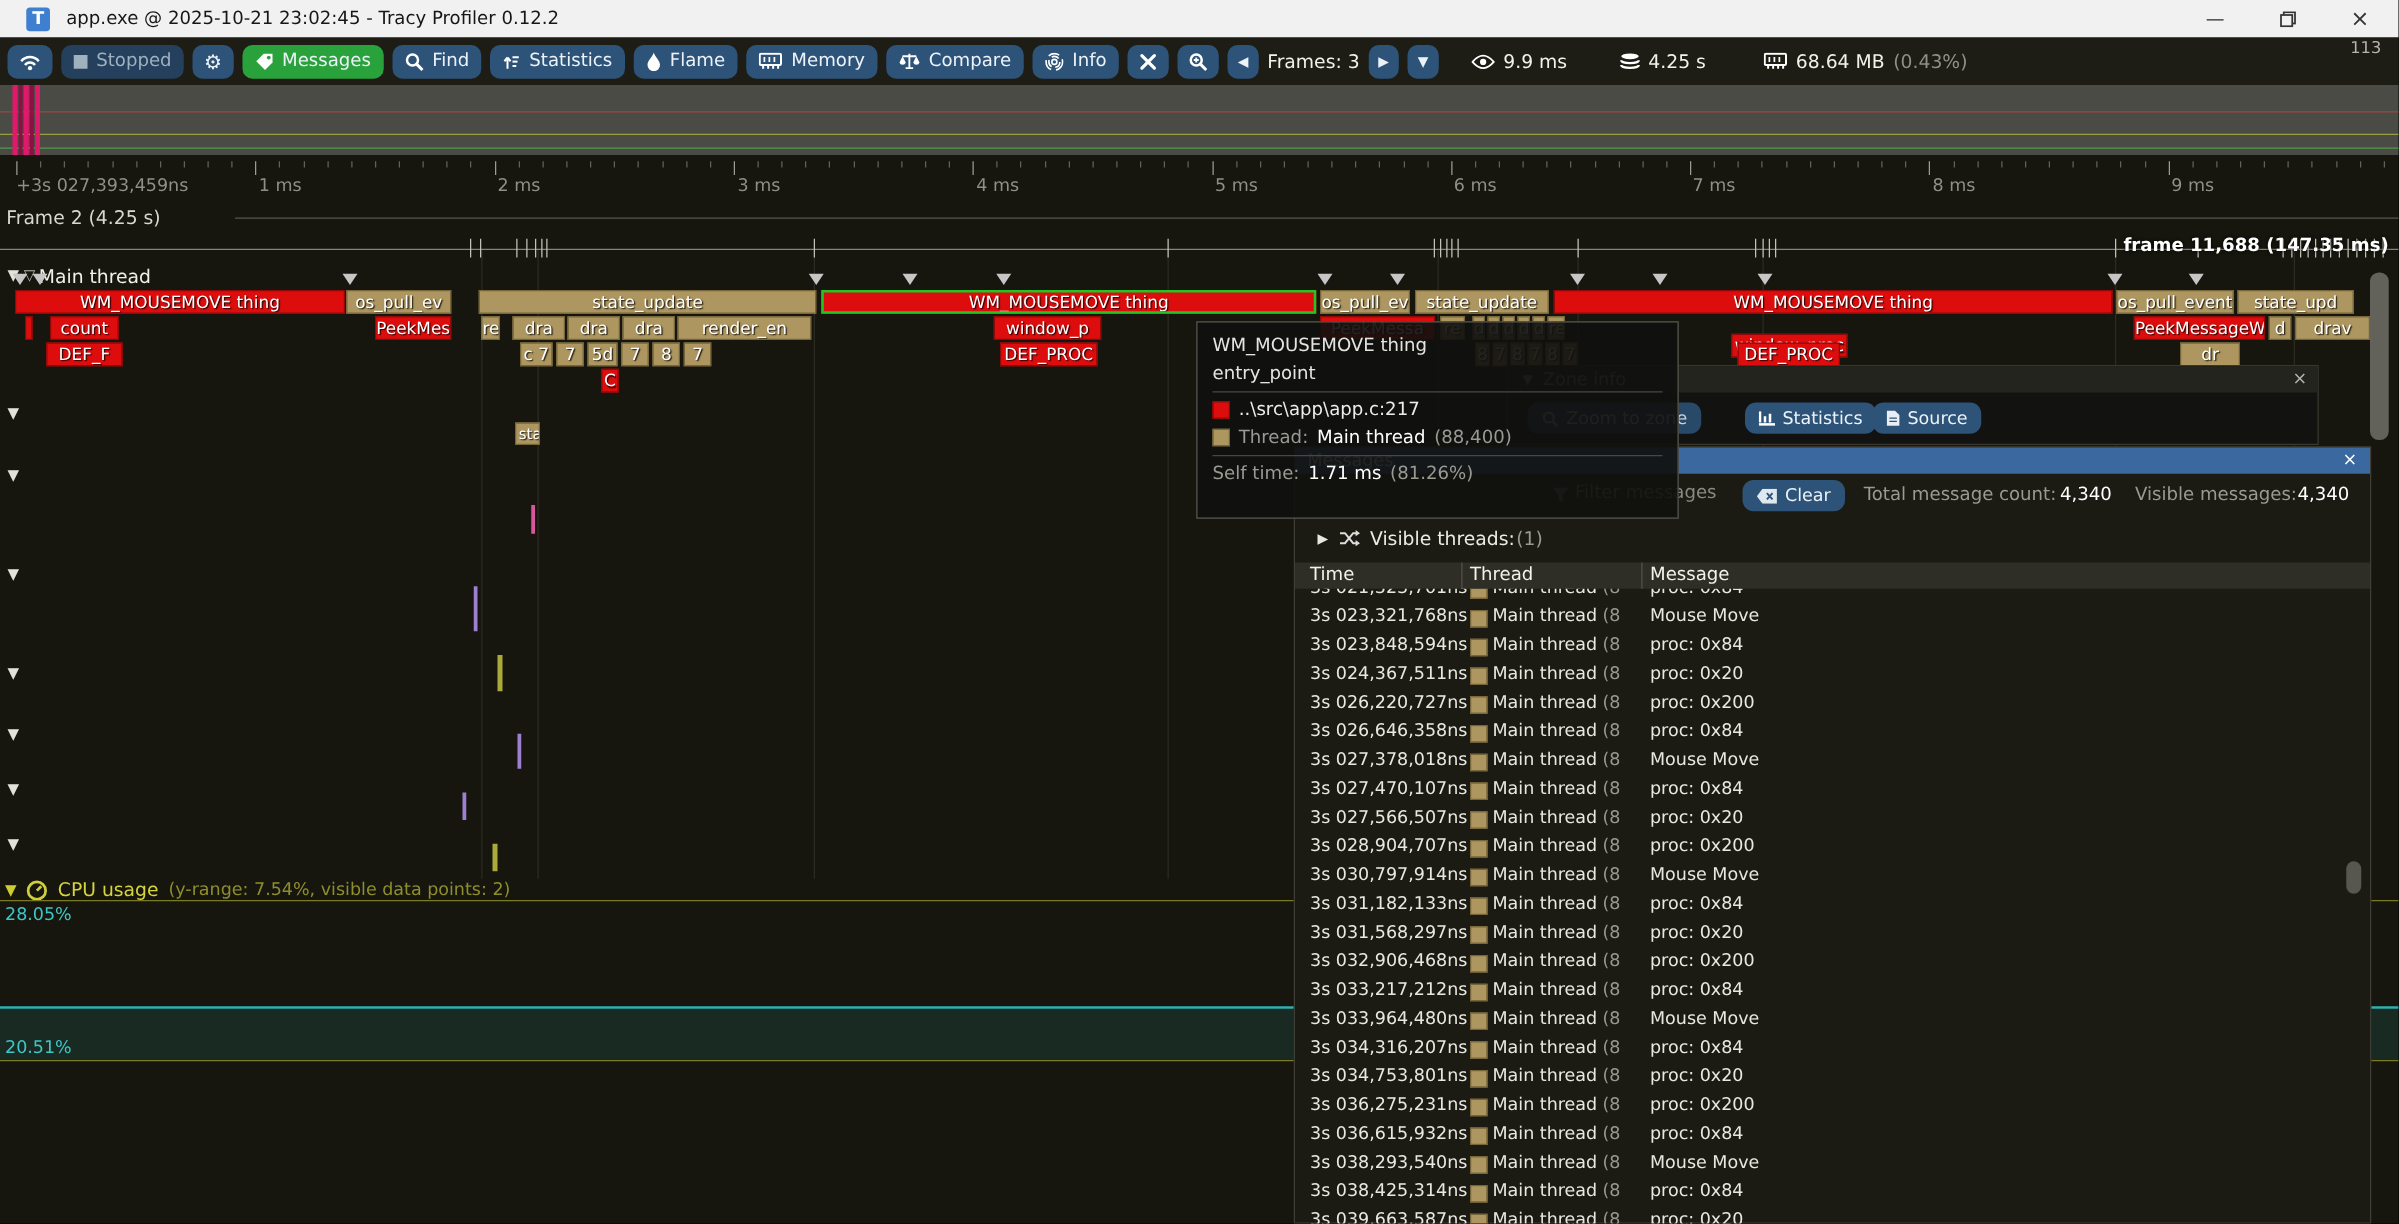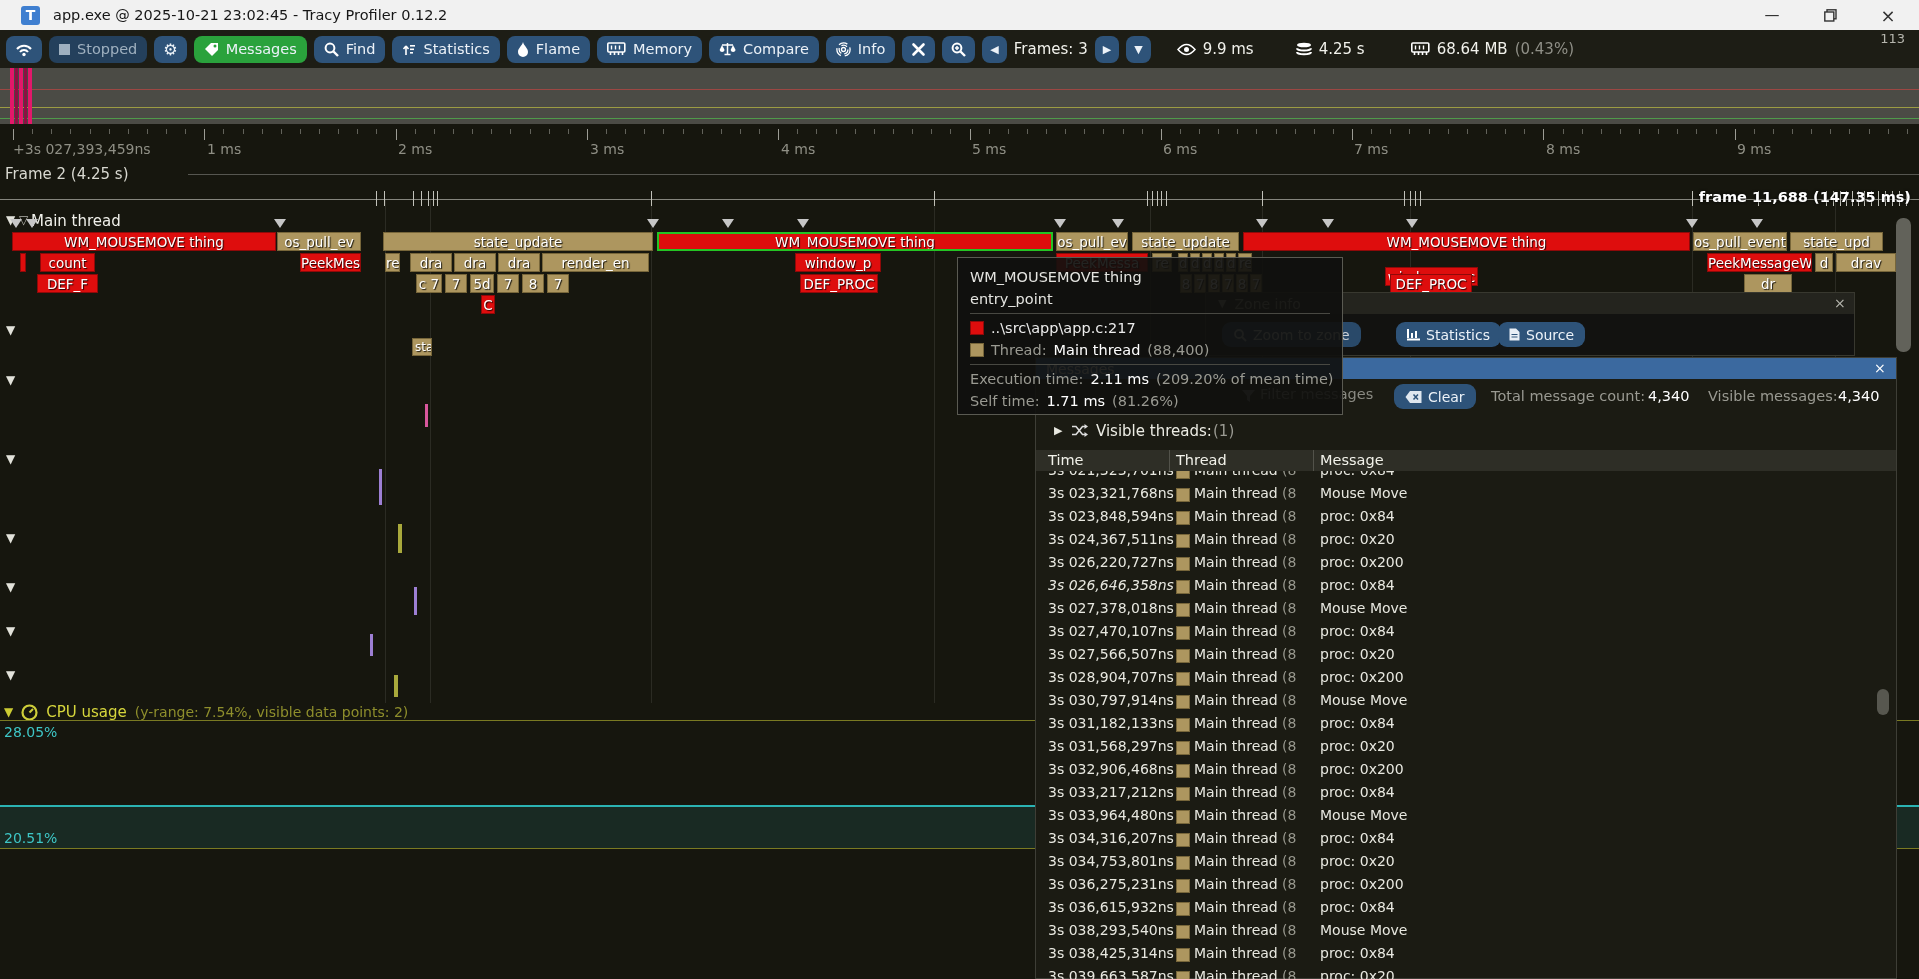--- a/index.html
+++ b/index.html
@@ -601,21 +601,21 @@
           <span style="left: 284px;">proc: 0x20</span>
         </div>
         <div class="mrow" style="top: 81px;">
           <span style="left: 12px;">3s 026,220,727ns</span>
           <span class="swatch" style="position: absolute; left: 140px; top: 5px;"></span>
           <span style="left: 158px;">Main thread</span>
           <span style="left: 246px; color: rgb(152, 152, 142);">(8</span>
           <span style="left: 284px;">proc: 0x200</span>
         </div>
         <div class="mrow" style="top: 104px;">
-          <span style="left: 12px; font-style: italic;">3s 026,646,358ns</span>
+          <span style="left: 12px;">3s 026,646,358ns</span>
           <span class="swatch" style="position: absolute; left: 140px; top: 5px;"></span>
           <span style="left: 158px;">Main thread</span>
           <span style="left: 246px; color: rgb(152, 152, 142);">(8</span>
           <span style="left: 284px;">proc: 0x84</span>
         </div>
         <div class="mrow" style="top: 127px;">
           <span style="left: 12px;">3s 027,378,018ns</span>
           <span class="swatch" style="position: absolute; left: 140px; top: 5px;"></span>
           <span style="left: 158px;">Main thread</span>
           <span style="left: 246px; color: rgb(152, 152, 142);">(8</span>
@@ -746,24 +746,19 @@
       <span style="color:#ececec;">..\src\app\app.c:217</span>
     </div>
     <div class="tline">
       <span class="swatch"></span>
       <span class="g">Thread:</span>
       <span class="w">Main thread</span>
       <span class="g">(88,400)</span>
     </div>
     <div class="tsep"></div>
     <div class="tline">
-      <span class="g">Execution time:</span>
-      <span class="w">2.11 ms</span>
-      <span class="g">(209.20% of mean time)</span>
-    </div>
-    <div class="tline">
       <span class="g">Self time:</span>
       <span class="w">1.71 ms</span>
       <span class="g">(81.26%)</span>
     </div>
   </div>
 
 </div>
 
 </body></html>

